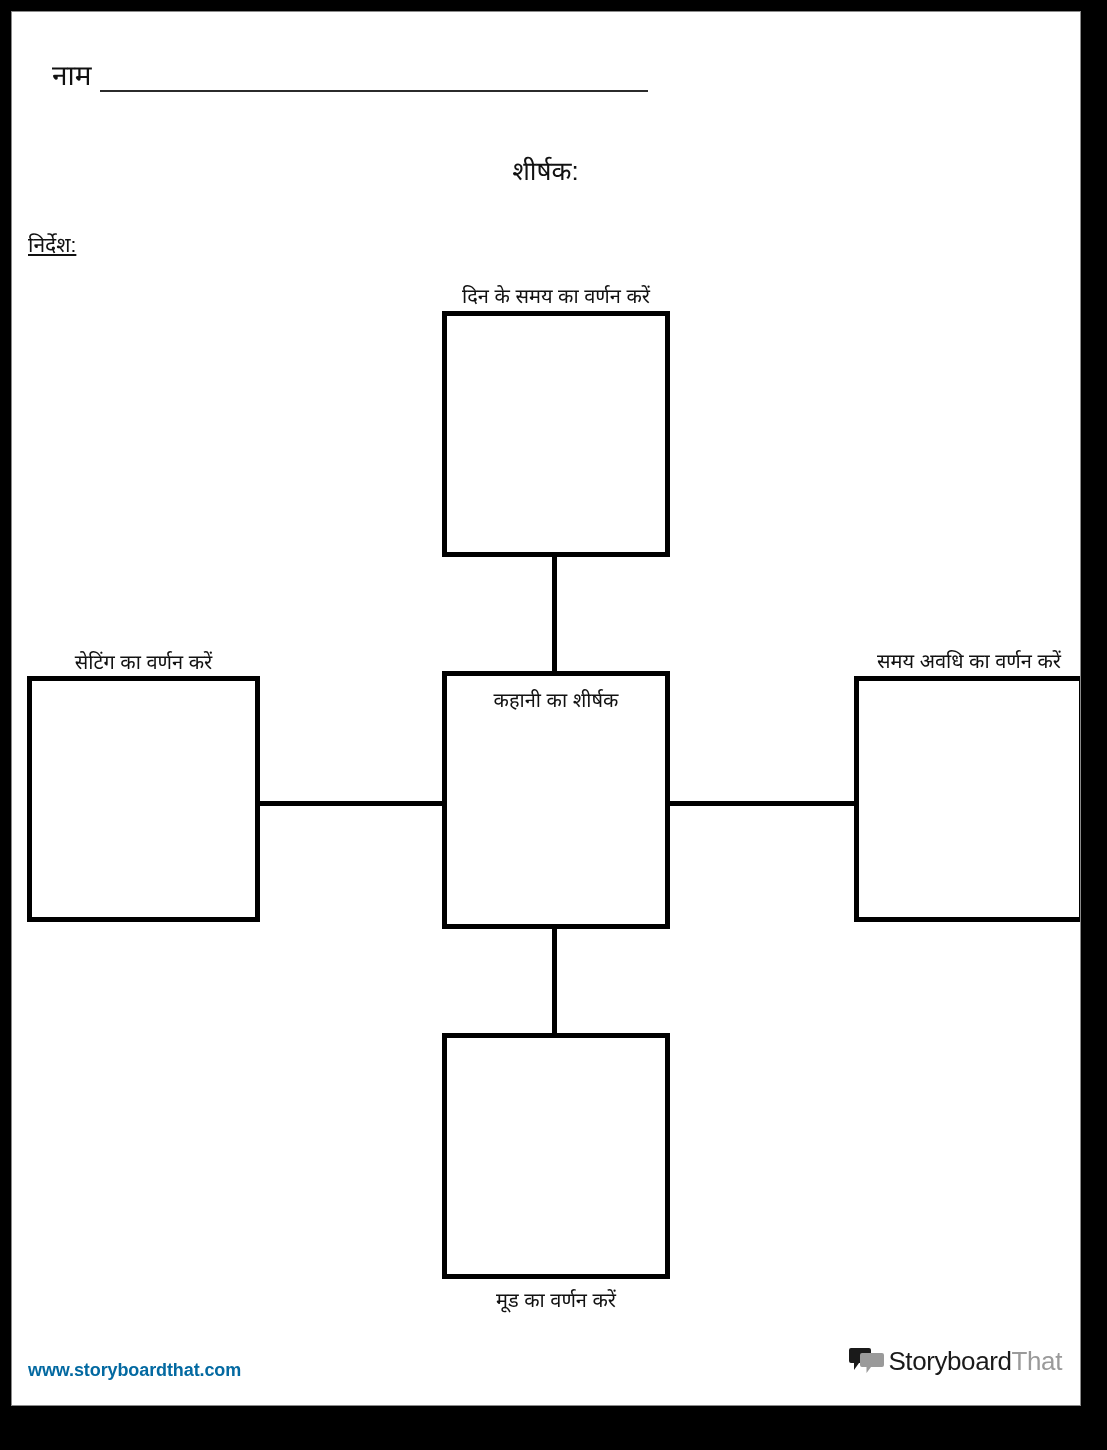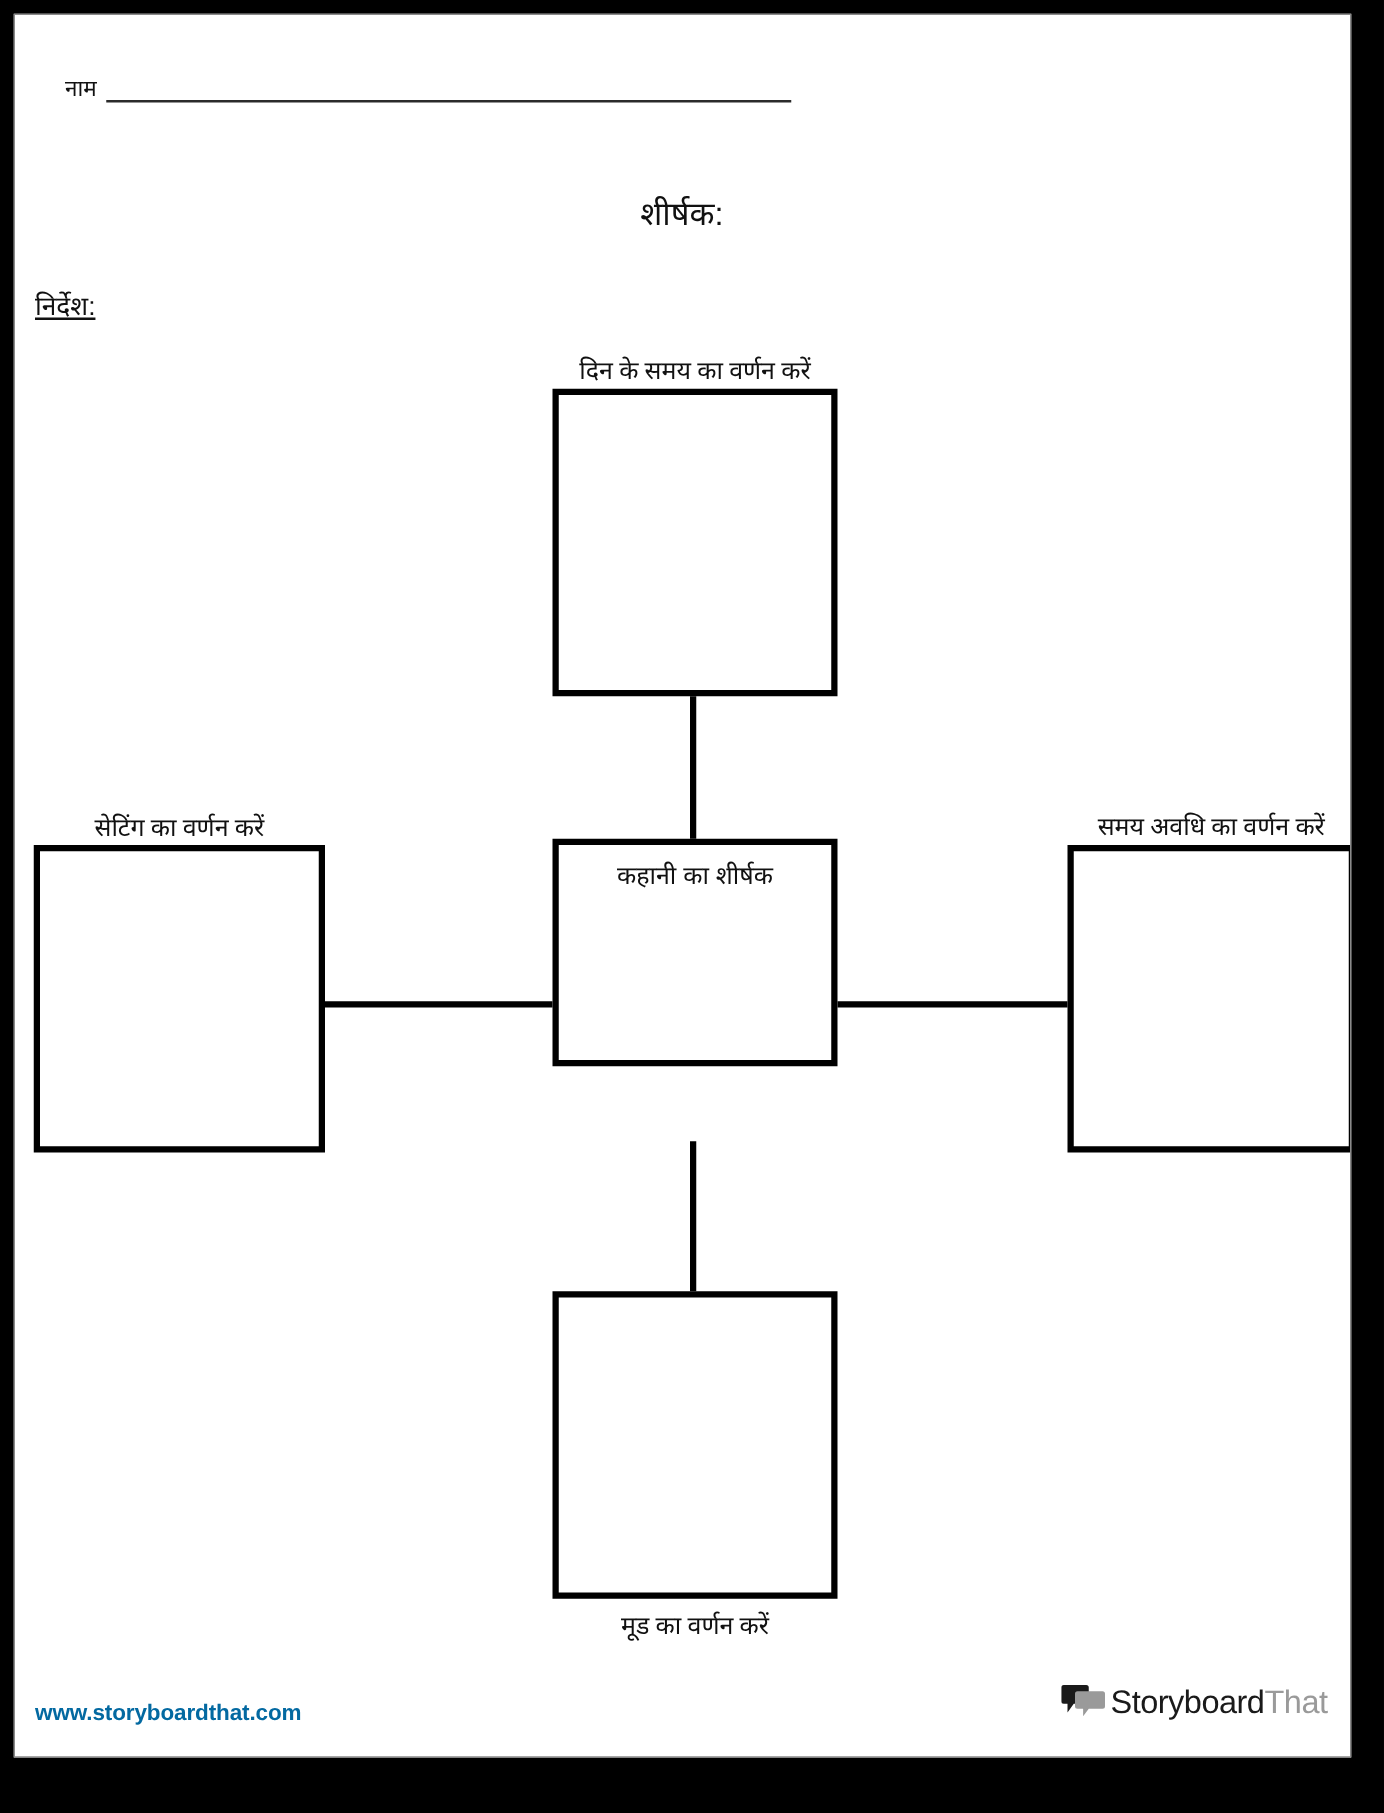--- a/index.html
+++ b/index.html
@@ -37,21 +37,21 @@
 
   
   .name-row {
     position: absolute;
     left: 40px;
     top: 50px;
     display: flex;
     align-items: flex-end;
   }
   .name-label, .date-label {
-    font-size: 18px;
+    font-size: 28px;
     color: #111111;
     line-height: 1;
     padding-bottom: 2px;
     white-space: nowrap;
   }
   .rule {
     border-bottom: 2px solid #2b2b2b;
     margin-left: 8px;
   }
   .name-rule { width: 548px; }
@@ -107,37 +107,36 @@
   }
 
   
   .node-label {
     position: absolute;
     font-size: 20px;
     color: #111111;
     text-align: center;
     white-space: nowrap;
     z-index: 3;
-    font-family: Liberation Serif, serif;
   }
   
   .node-label-inner {
     position: absolute;
     top: 10px;
     left: 0;
     width: 100%;
     text-align: center;
     font-size: 20px;
     color: #111111;
     white-space: nowrap;
   }
 
   
   .box-top    { left: 430px; top: 299px;  width: 228px; height: 246px; }
-  .box-center { left: 430px; top: 659px;  width: 228px; height: 182px; }
+  .box-center { left: 430px; top: 659px;  width: 228px; height: 258px; }
   .box-left   { left: 15px;  top: 664px;  width: 233px; height: 246px; }
   .box-right  { left: 842px; top: 664px;  width: 230px; height: 246px; }
   .box-bottom { left: 430px; top: 1021px; width: 228px; height: 246px; }
 
   .label-top    { left: 430px; top: 270px; width: 228px; }
   .label-left   { left: 15px;  top: 636px; width: 233px; }
   .label-right  { left: 842px; top: 635px; width: 230px; }
   .label-bottom { left: 430px; top: 1274px; width: 228px; }
 
   

